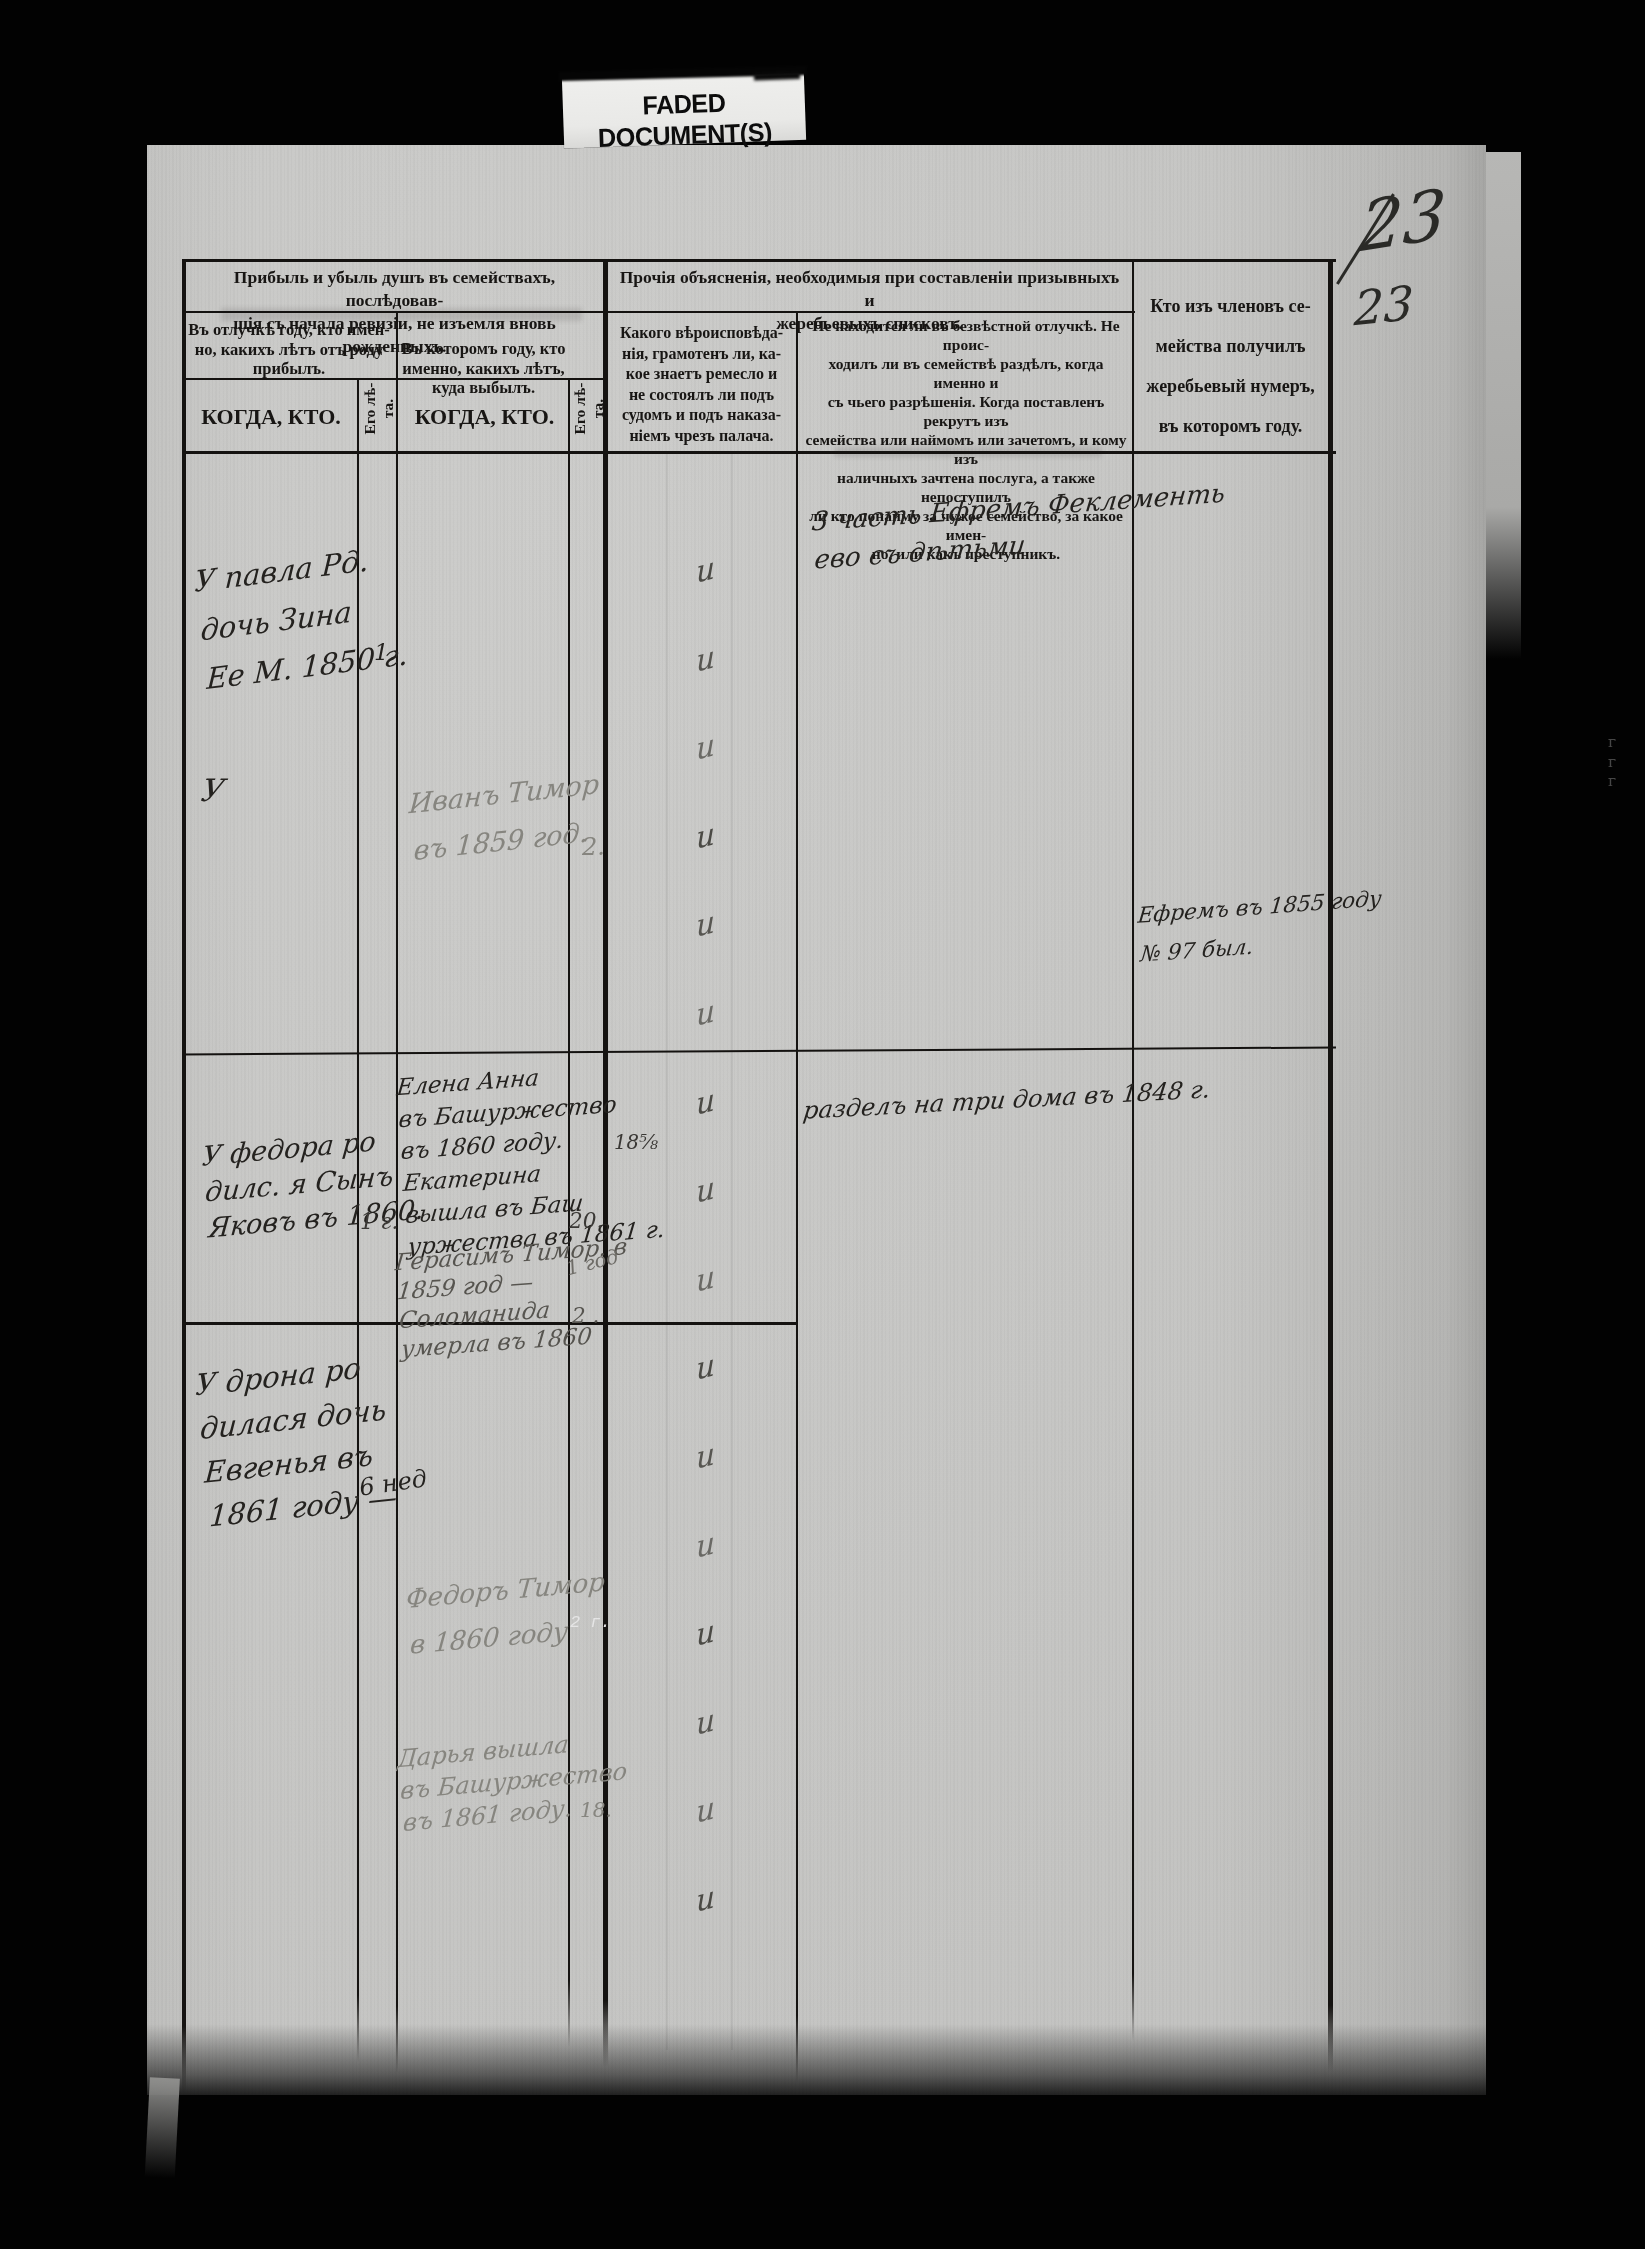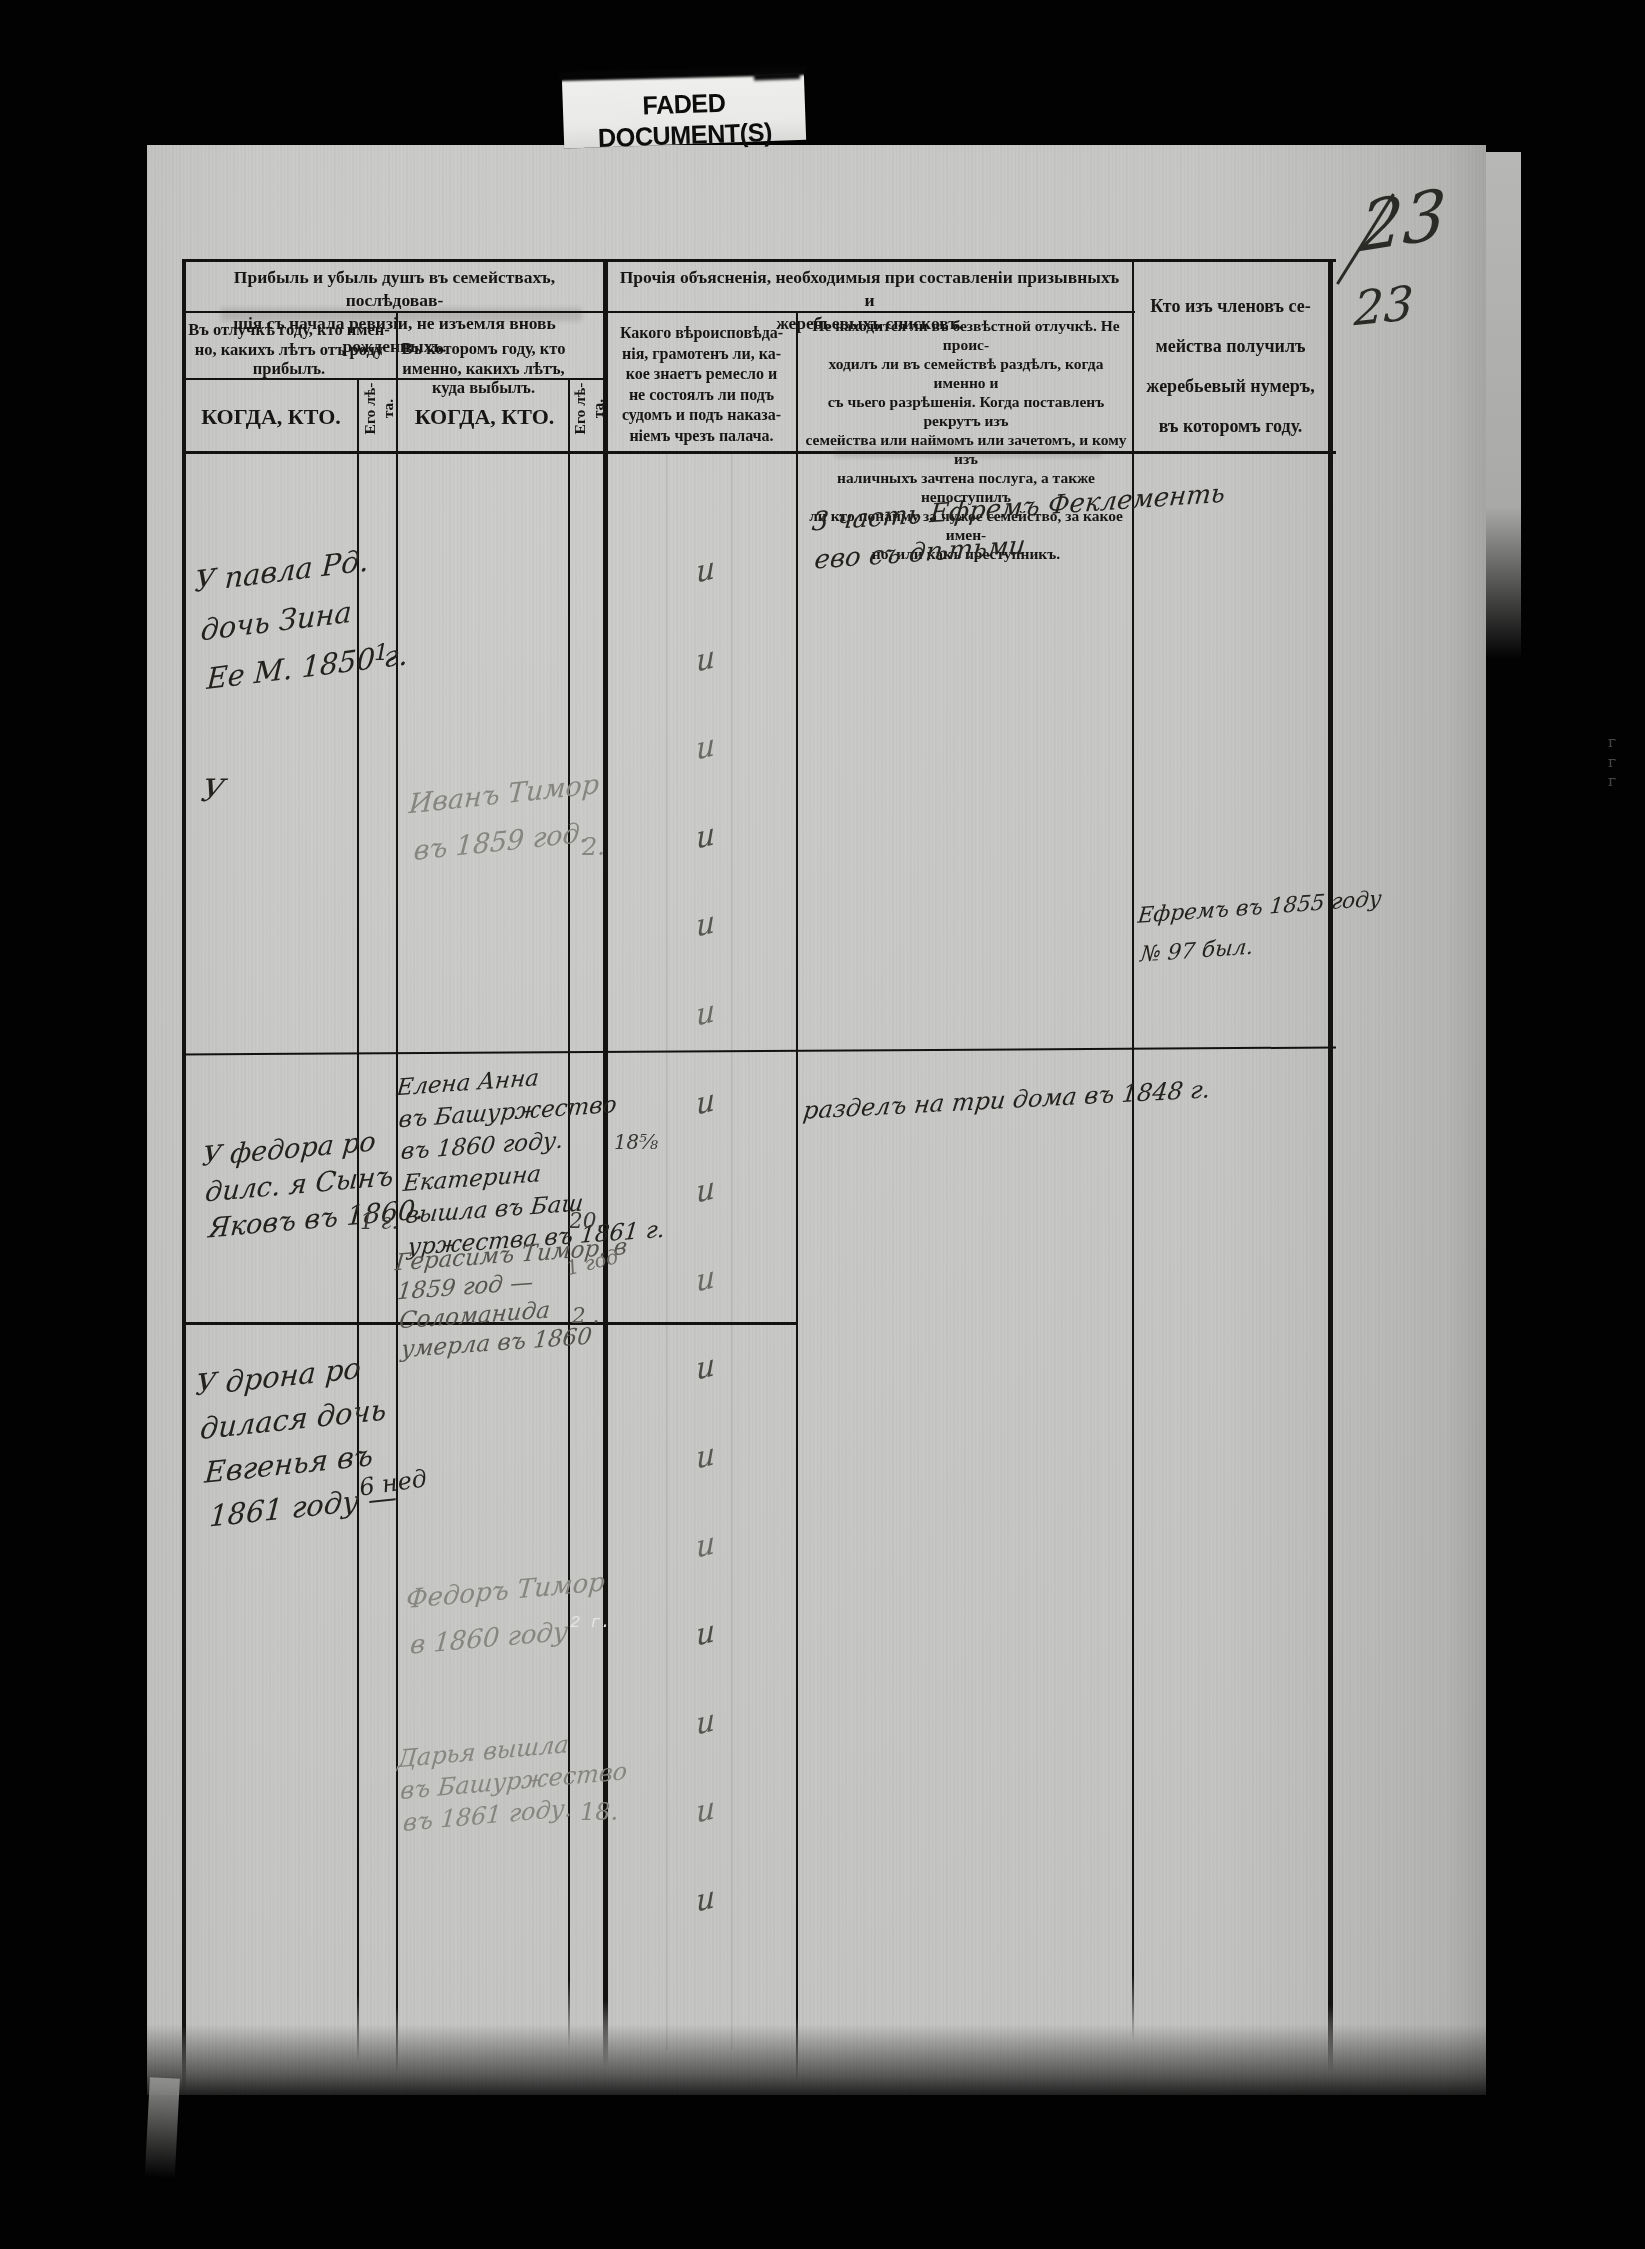--- a/index.html
+++ b/index.html
@@ -220,21 +220,21 @@
   <div class="hw faded" style="left:408px;top:1567px;font-size:26px;line-height:46px;transform:rotate(-5deg);">
       <div class="line">Федоръ Тимор</div>
       <div class="line">в 1860 году</div>
     </div>
   <div class="agev" style="left:570px;top:1613px;font-size:17px;color:#e5e5e5;font-family:Liberation Mono, monospace;">2 г.</div>
   <div class="hw faded" style="left:400px;top:1733px;font-size:24px;line-height:32px;transform:rotate(-5deg);">
       <div class="line">Дарья вышла</div>
       <div class="line">въ Башуржество</div>
       <div class="line">въ 1861 году.</div>
     </div>
-  <div class="agev" style="left:580px;top:1798px;font-size:24px;color:#86857f;">18.</div>
+  <div class="agev" style="left:580px;top:1798px;font-size:20px;color:#86857f;">18.</div>
 
   <div id="dittos" style="position:absolute;left:696px;top:552px;width:41px;height:1401px;">
       <span style="top: 0px;">и</span>
       <span style="top: 89px;">и</span>
       <span style="top: 177px;">и</span>
       <span style="top: 266px;">и</span>
       <span style="top: 354px;">и</span>
       <span style="top: 443px;">и</span>
       <span style="top: 532px;">и</span>
       <span style="top: 620px;">и</span>

